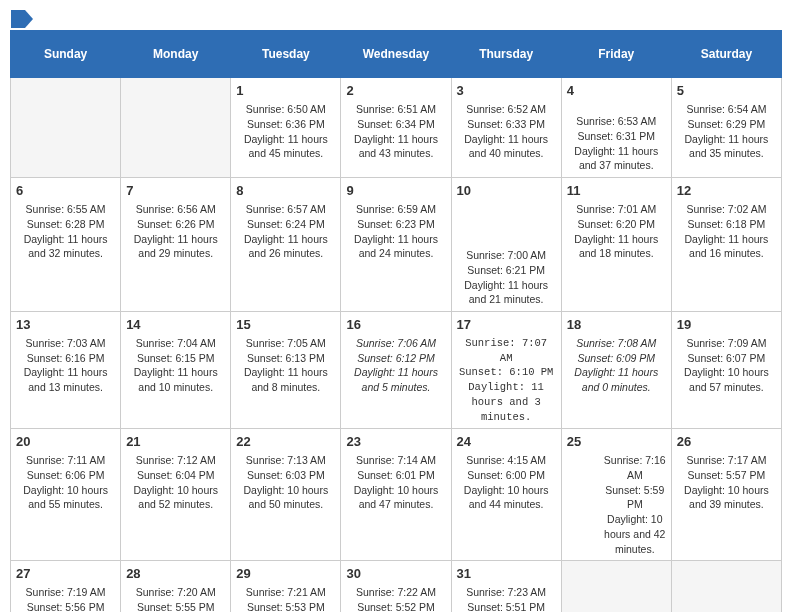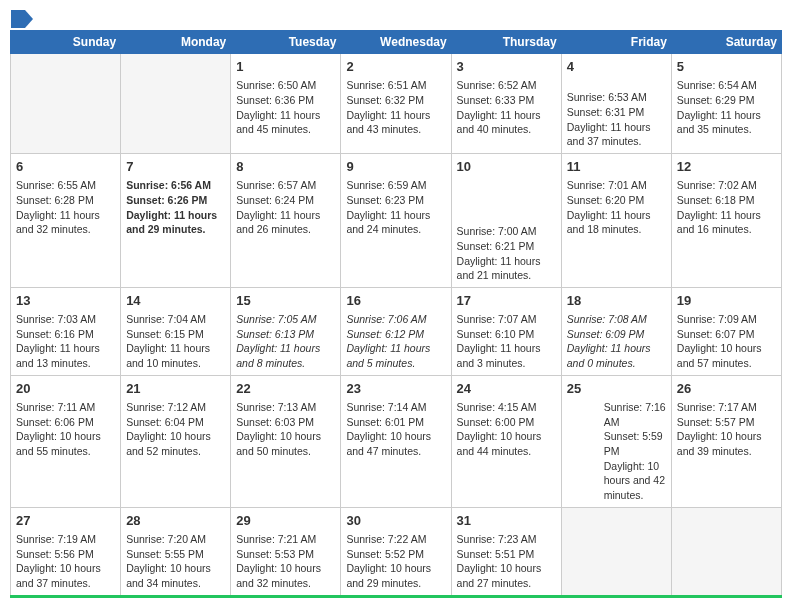--- a/index.html
+++ b/index.html
@@ -34,22 +34,22 @@
       color: #555;
     }
     .calendar {
       width: 100%;
       border-collapse: collapse;
       font-size: 11px;
     }
     .calendar th {
       background: #2e6db4;
       color: #fff;
-      padding: 4px 4px;
-      text-align: right;
+      padding: 16px 4px;
+      text-align: center;
       font-size: 12px;
       font-weight: bold;
       border: 1px solid #2e6db4;
     }
     .calendar td {
       border: 1px solid #ccc;
       vertical-align: top;
       padding: 4px 5px;
       width: 110px;
       min-height: 80px;
@@ -62,20 +62,21 @@
     }
     .day-number {
       font-size: 13px;
       font-weight: bold;
       display: block;
       margin-bottom: 2px;
     }
     .day-info {
       font-size: 10.5px;
       color: #333;
+      text-align: center;
     }
     .last-row td {
       border-bottom: 3px solid #22c55e;
     }
   </style>
 </head>
 <body>
 
 <div class="header">
   <div class="logo">
@@ -111,21 +112,21 @@
         <td class="empty"></td>
         <td>
           <span class="day-number">1</span>
           <div class="day-info" style="white-space: pre-line;">Sunrise: 6:50 AM
 Sunset: 6:36 PM
 Daylight: 11 hours and 45 minutes.</div>
         </td>
         <td>
           <span class="day-number">2</span>
           <div class="day-info" style="white-space: pre-line;">Sunrise: 6:51 AM
-Sunset: 6:32 PM
+Sunset: 6:34 PM
 Daylight: 11 hours and 43 minutes.</div>
         </td>
         <td>
           <span class="day-number">3</span>
           <div class="day-info" style="white-space: pre-line;">Sunrise: 6:52 AM
 Sunset: 6:33 PM
 Daylight: 11 hours and 40 minutes.</div>
         </td>
         <td>
           <span class="day-number">4</span>
@@ -142,21 +143,21 @@
       </tr>
       <tr>
         <td>
           <span class="day-number">6</span>
           <div class="day-info" style="white-space: pre-line;">Sunrise: 6:55 AM
 Sunset: 6:28 PM
 Daylight: 11 hours and 32 minutes.</div>
         </td>
         <td>
           <span class="day-number">7</span>
-          <div class="day-info" style="white-space: pre-line; font-weight: bold;">Sunrise: 6:56 AM
+          <div class="day-info" style="white-space: pre-line;">Sunrise: 6:56 AM
 Sunset: 6:26 PM
 Daylight: 11 hours and 29 minutes.</div>
         </td>
         <td>
           <span class="day-number">8</span>
           <div class="day-info" style="white-space: pre-line;">Sunrise: 6:57 AM
 Sunset: 6:24 PM
 Daylight: 11 hours and 26 minutes.</div>
         </td>
         <td>
@@ -192,33 +193,33 @@
 Daylight: 11 hours and 13 minutes.</div>
         </td>
         <td>
           <span class="day-number">14</span>
           <div class="day-info" style="white-space: pre-line;">Sunrise: 7:04 AM
 Sunset: 6:15 PM
 Daylight: 11 hours and 10 minutes.</div>
         </td>
         <td>
           <span class="day-number">15</span>
-          <div class="day-info" style="white-space: pre-line; font-style: italic;">Sunrise: 7:05 AM
+          <div class="day-info" style="white-space: pre-line;">Sunrise: 7:05 AM
 Sunset: 6:13 PM
 Daylight: 11 hours and 8 minutes.</div>
         </td>
         <td>
           <span class="day-number">16</span>
           <div class="day-info" style="white-space: pre-line; font-style: italic;">Sunrise: 7:06 AM
 Sunset: 6:12 PM
 Daylight: 11 hours and 5 minutes.</div>
         </td>
         <td>
           <span class="day-number">17</span>
-          <div class="day-info" style="white-space: pre-line;">Sunrise: 7:07 AM
+          <div class="day-info" style="white-space: pre-line; font-family: Liberation Mono, monospace;">Sunrise: 7:07 AM
 Sunset: 6:10 PM
 Daylight: 11 hours and 3 minutes.</div>
         </td>
         <td>
           <span class="day-number">18</span>
           <div class="day-info" style="white-space: pre-line; font-style: italic;">Sunrise: 7:08 AM
 Sunset: 6:09 PM
 Daylight: 11 hours and 0 minutes.</div>
         </td>
         <td>

